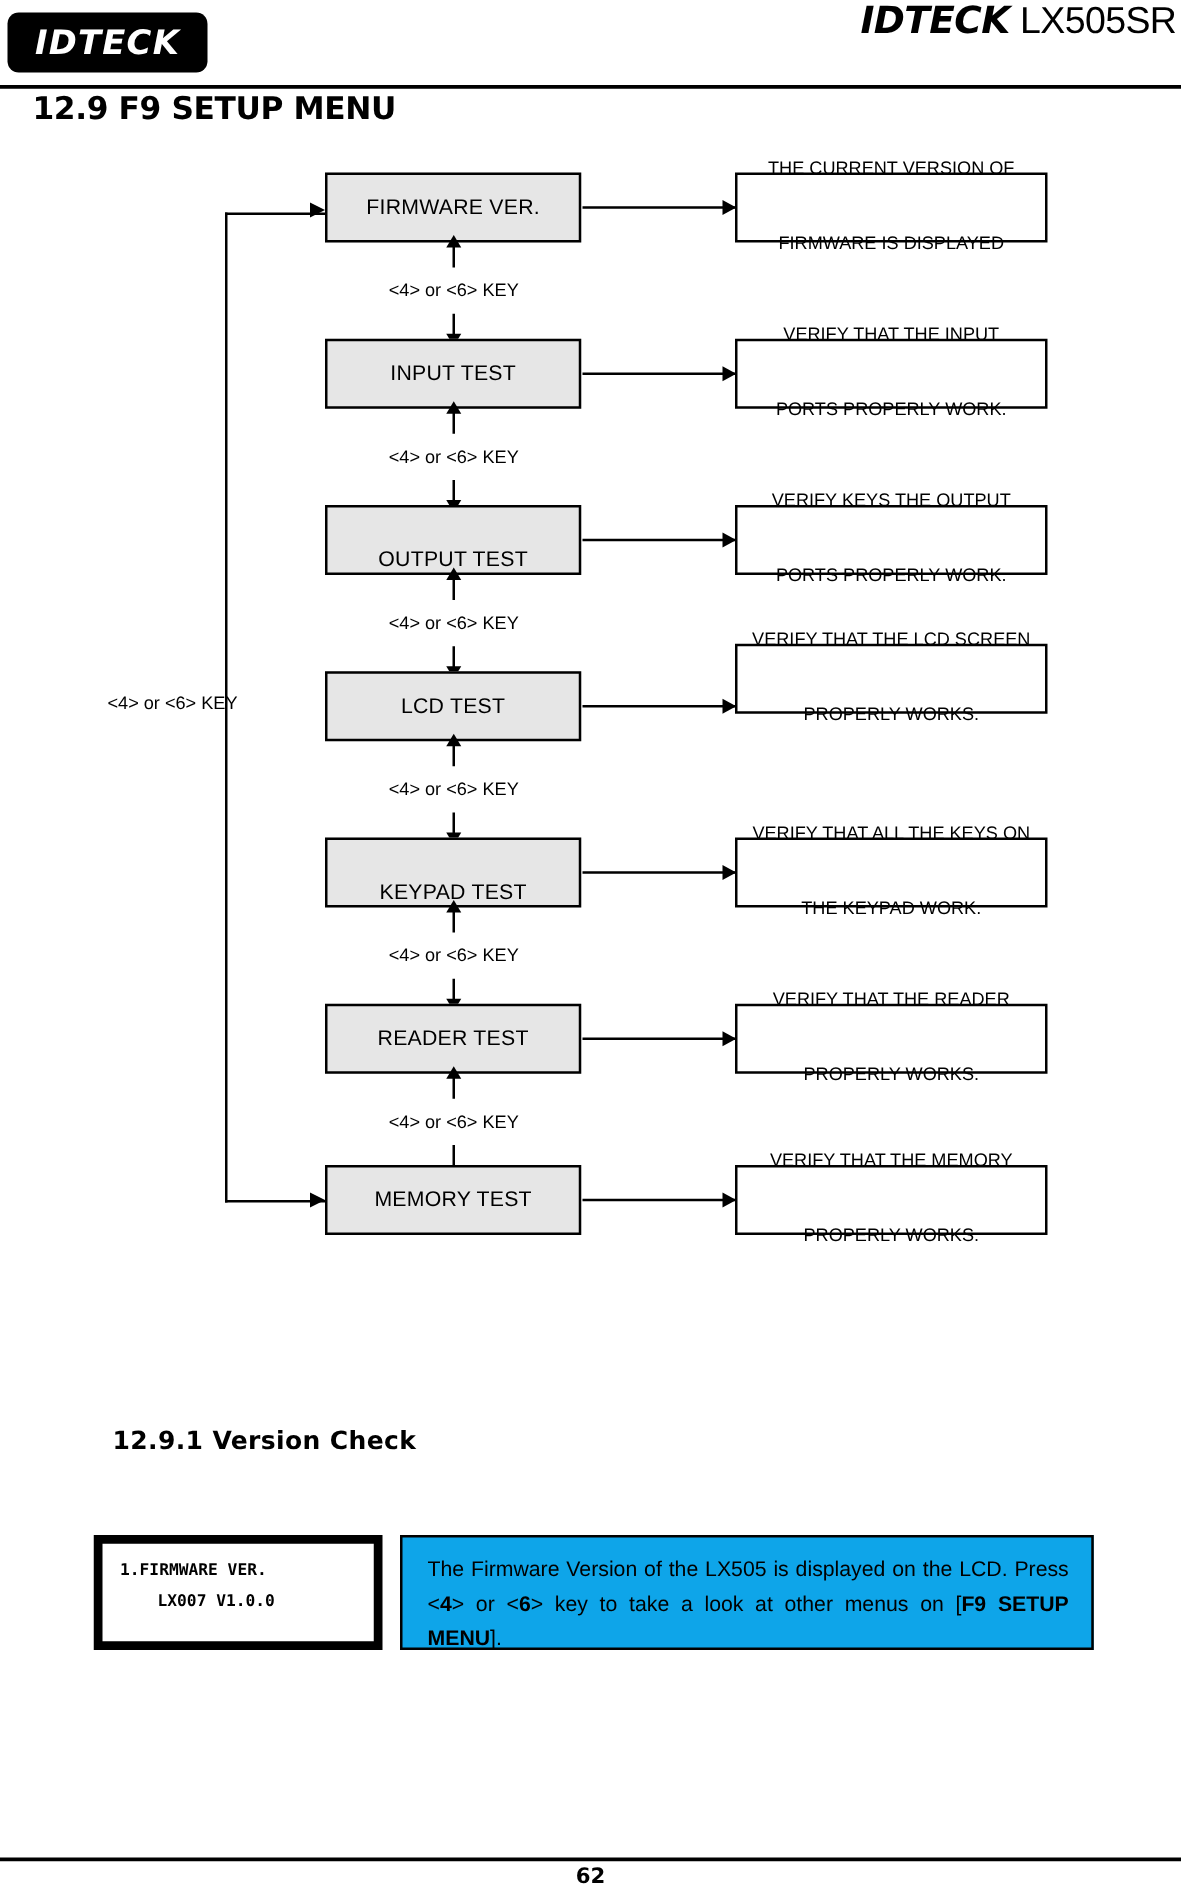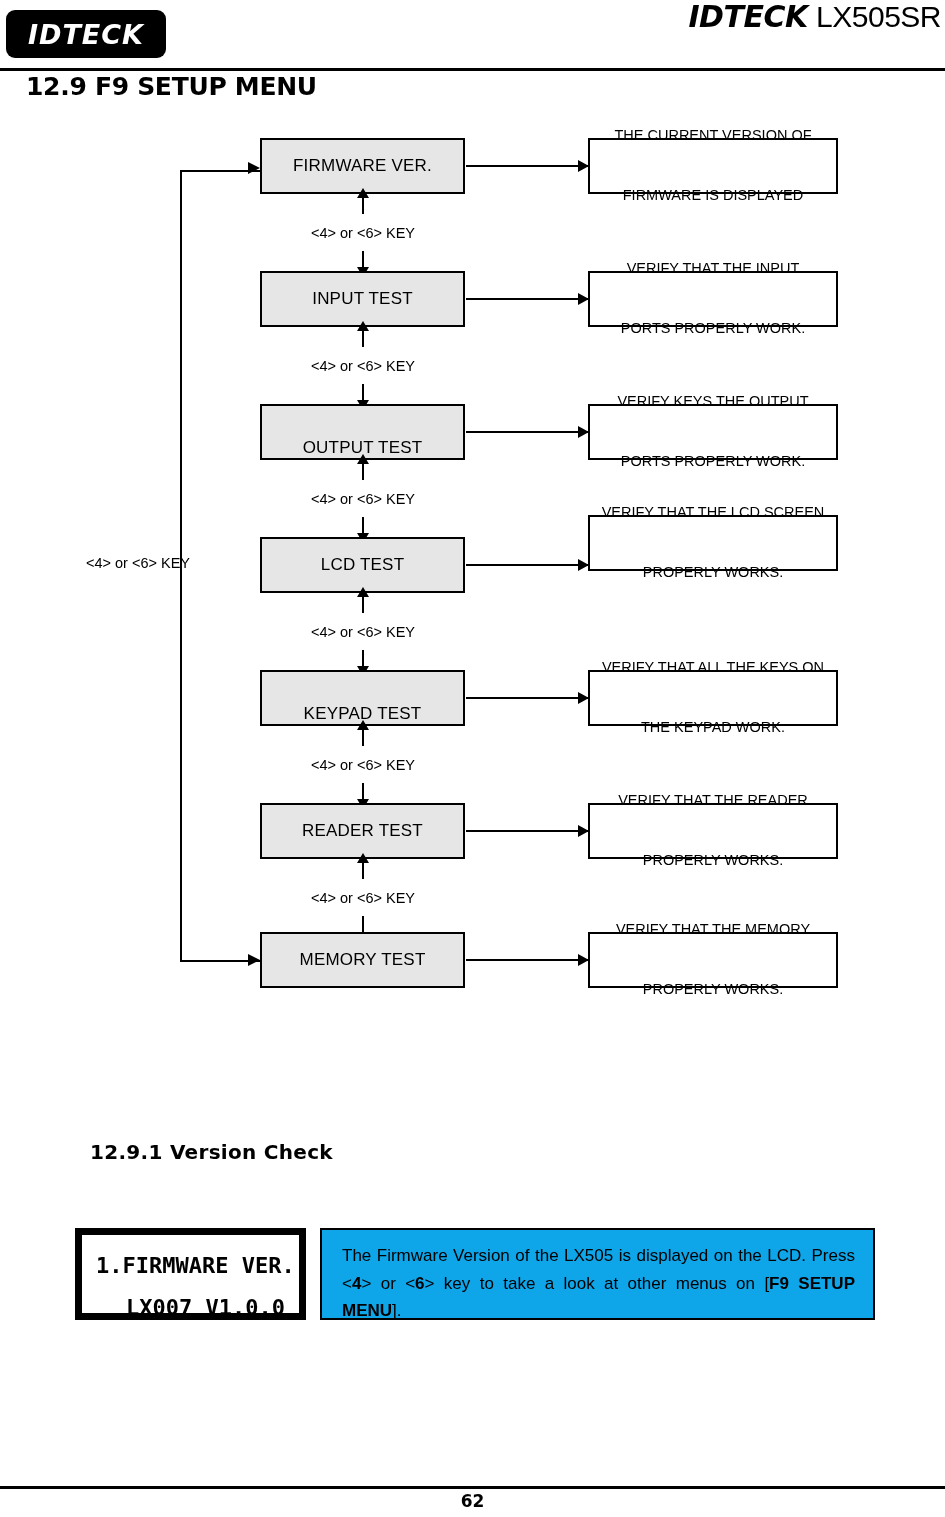--- a/index.html
+++ b/index.html
@@ -231,21 +231,21 @@
   #lcd-display {
     position: absolute;
     left: 75px; top: 1228px;
     width: 231px; height: 92px;
     background: #ffffff;
     border: 7px solid #000000;
     box-sizing: border-box;
     padding: 10px 0 0 14px;
     font-family: "DejaVu Sans Mono", monospace;
     font-weight: bold;
-    font-size: 22px;
+    font-size: 13px;
     line-height: 1.9;
   }
   #lcd-display .lcd-line-2 { padding-left: 30px; }
 
   
   #explanation-box {
     position: absolute;
     left: 320px; top: 1228px;
     width: 555px; height: 92px;
     background: #0ea5e9;

